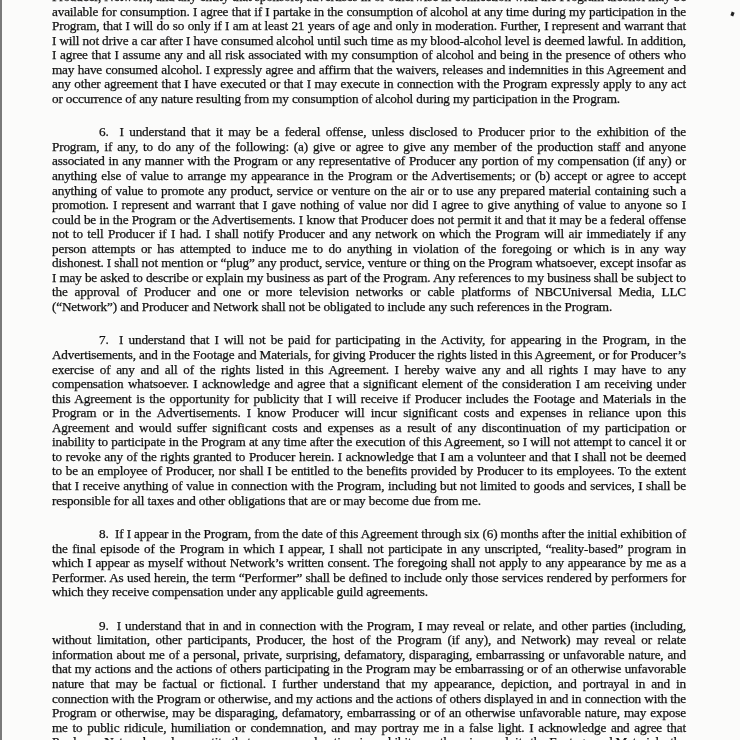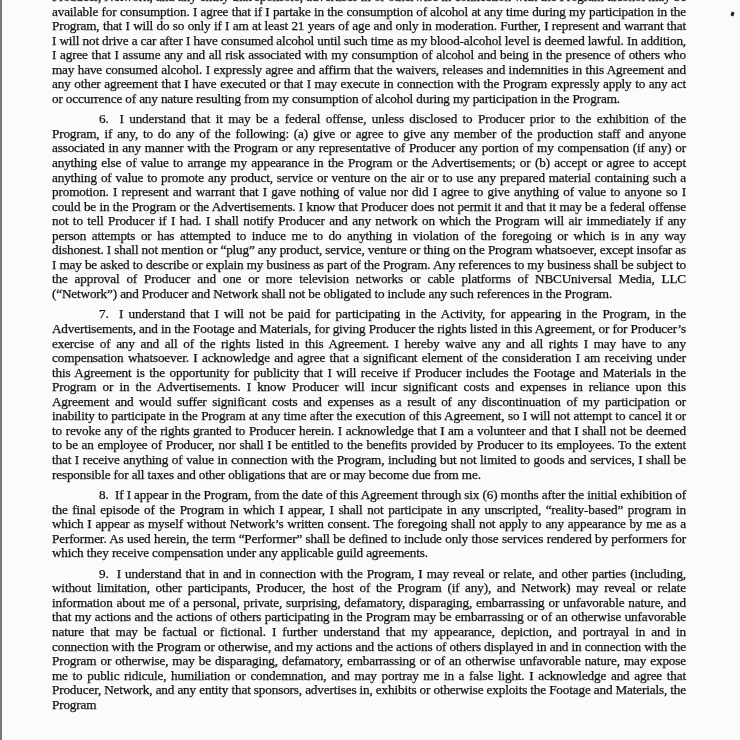--- a/index.html
+++ b/index.html
@@ -22,21 +22,21 @@
       top: -10px;
       font-family: "Liberation Serif", serif;
       font-size: 13.2px;
       line-height: 14.55px;
       color: #111;
       text-align: justify;
       letter-spacing: -0.15px;
       -webkit-text-stroke: 0.25px #111;
     }
     .para { margin: 0; }
-    .para.numbered { text-indent: 47px; margin-top: 6px; }
+    .para.numbered { text-indent: 47px; margin-top: 19px; }
     .margin-mark {
       position: absolute; right: 6px; top: 12px;
       width: 3px; height: 4px; background: #222;
       transform: rotate(20deg);
     }
   </style>
 </head>
 <body>
 
 <div class="page">

